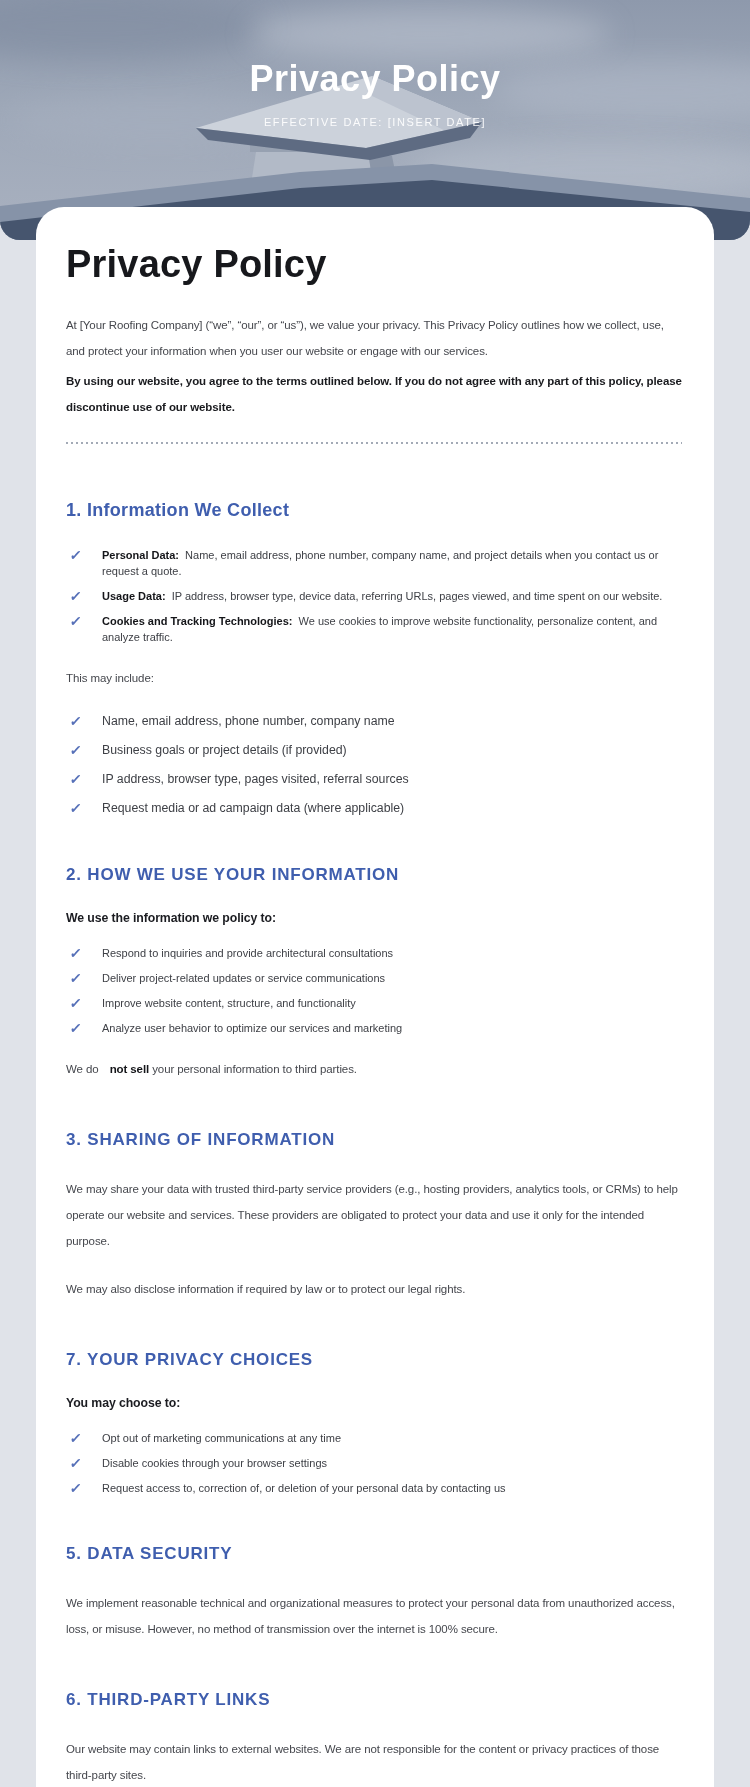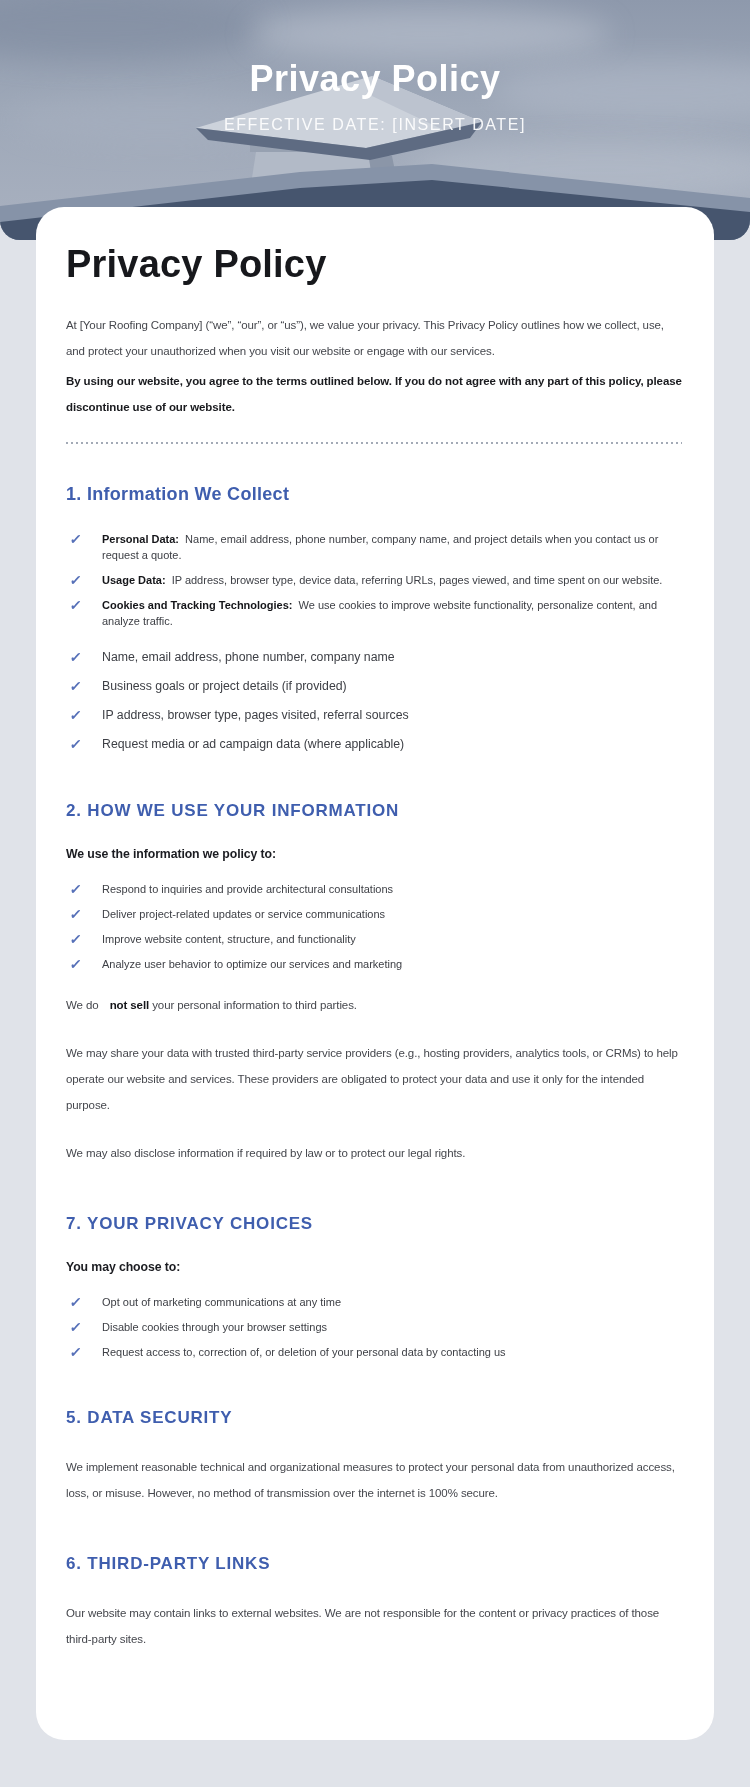--- a/index.html
+++ b/index.html
@@ -23,21 +23,21 @@
     position:absolute; inset:0;
     display:flex; flex-direction:column; align-items:center;
     text-align:center; color:#ffffff; z-index:2;
   }
   .hero-title {
     margin-top:58px;
     font-size:36px; font-weight:600; letter-spacing:.5px;
   }
   .hero-subtitle {
     margin-top:16px;
-    font-size:16px; font-weight:400; letter-spacing:1.6px;
+    font-size:11px; font-weight:400; letter-spacing:1.6px;
     text-transform:uppercase; opacity:.92;
   }
   
   .card {
     position:relative; z-index:3;
     margin:-33px 36px 22px 36px;
     background:#ffffff;
     border-radius:28px;
     padding:36px 32px 66px 30px;
   }
@@ -71,21 +71,21 @@
   }
   .check {
     color:#5670b8; font-weight:700; font-size:14px; line-height:16px;
     width:20px; flex:0 0 20px; margin-right:12px; margin-left:4px;
     transform:skewX(-8deg);
   }
   ul.checklist.sm li { font-size:11px; line-height:16px; color:#3e4046; }
   ul.checklist.md li { font-size:12.3px; line-height:17px; color:#3e4046; margin-bottom:12px; }
   ul.checklist li b { color:#141519; margin-right:3px; white-space:pre; }
   .body-p b { color:#141519;padding-left:8px; }
-  section:first-of-type h2.section-heading { margin-top:40px; }
+  section:first-of-type h2.section-heading { margin-top:56px; }
 </style>
 </head>
 <body>
 
 <header class="hero">
   <svg viewBox="0 0 750 240" preserveAspectRatio="xMidYMid slice" aria-hidden="true">
     <defs>
       <linearGradient id="sky" x1="0" y1="0" x2="0" y2="1">
         <stop offset="0" stop-color="#8e99ac"></stop>
         <stop offset="0.45" stop-color="#9ea8b8"></stop>
@@ -115,21 +115,21 @@
     <polygon points="0,222 300,188 432,180 750,212 750,240 0,240" fill="#46556e"></polygon>
   </svg>
   <div class="hero-text">
     <div class="hero-title">Privacy Policy</div>
     <div class="hero-subtitle">EFFECTIVE DATE: [INSERT DATE]</div>
   </div>
 </header>
 
 <main class="card">
   <h1 class="doc-title">Privacy Policy</h1>
-  <p class="intro">At [Your Roofing Company] (“we”, “our”, or “us”), we value your privacy. This Privacy Policy outlines how we collect, use, and protect your unauthorized when you visit our website or engage with our services.</p>
+  <p class="intro">At [Your Roofing Company] (“we”, “our”, or “us”), we value your privacy. This Privacy Policy outlines how we collect, use, and protect your information when you user our website or engage with our services.</p>
   <p class="intro intro-bold">By using our website, you agree to the terms outlined below. If you do not agree with any part of this policy, please discontinue use of our website.</p>
   <div class="divider"></div>
 
   <div id="sections">
       <section>
     <h2 class="section-heading titlecase">1. Information We Collect</h2>
     <div>
           <ul class="checklist sm">
             <li>
               <span class="check">✓</span>
@@ -137,20 +137,21 @@
             </li>
             <li>
               <span class="check">✓</span>
               <span><b>Usage Data:</b> IP address, browser type, device data, referring URLs, pages viewed, and time spent on our website.</span>
             </li>
             <li>
               <span class="check">✓</span>
               <span><b>Cookies and Tracking Technologies:</b> We use cookies to improve website functionality, personalize content, and analyze traffic.</span>
             </li>
           </ul>
+          <p class="body-p">This may include:</p>
           <ul class="checklist md">
             <li>
               <span class="check">✓</span>
               <span>Name, email address, phone number, company name</span>
             </li>
             <li>
               <span class="check">✓</span>
               <span>Business goals or project details (if provided)</span>
             </li>
             <li>
@@ -183,20 +184,21 @@
             </li>
             <li>
               <span class="check">✓</span>
               <span>Analyze user behavior to optimize our services and marketing</span>
             </li>
           </ul>
           <p class="body-p">We do <b>not sell</b> your personal information to third parties.</p>
         </div>
   </section>
       <section>
+    <h2 class="section-heading">3. SHARING OF INFORMATION</h2>
     <div>
           <p class="body-p">We may share your data with trusted third-party service providers (e.g., hosting providers, analytics tools, or CRMs) to help operate our website and services. These providers are obligated to protect your data and use it only for the intended purpose.</p>
           <p class="body-p">We may also disclose information if required by law or to protect our legal rights.</p>
         </div>
   </section>
       <section>
     <h2 class="section-heading">7. YOUR PRIVACY CHOICES</h2>
     <div>
           <p class="lead">You may choose to:</p>
           <ul class="checklist sm">

